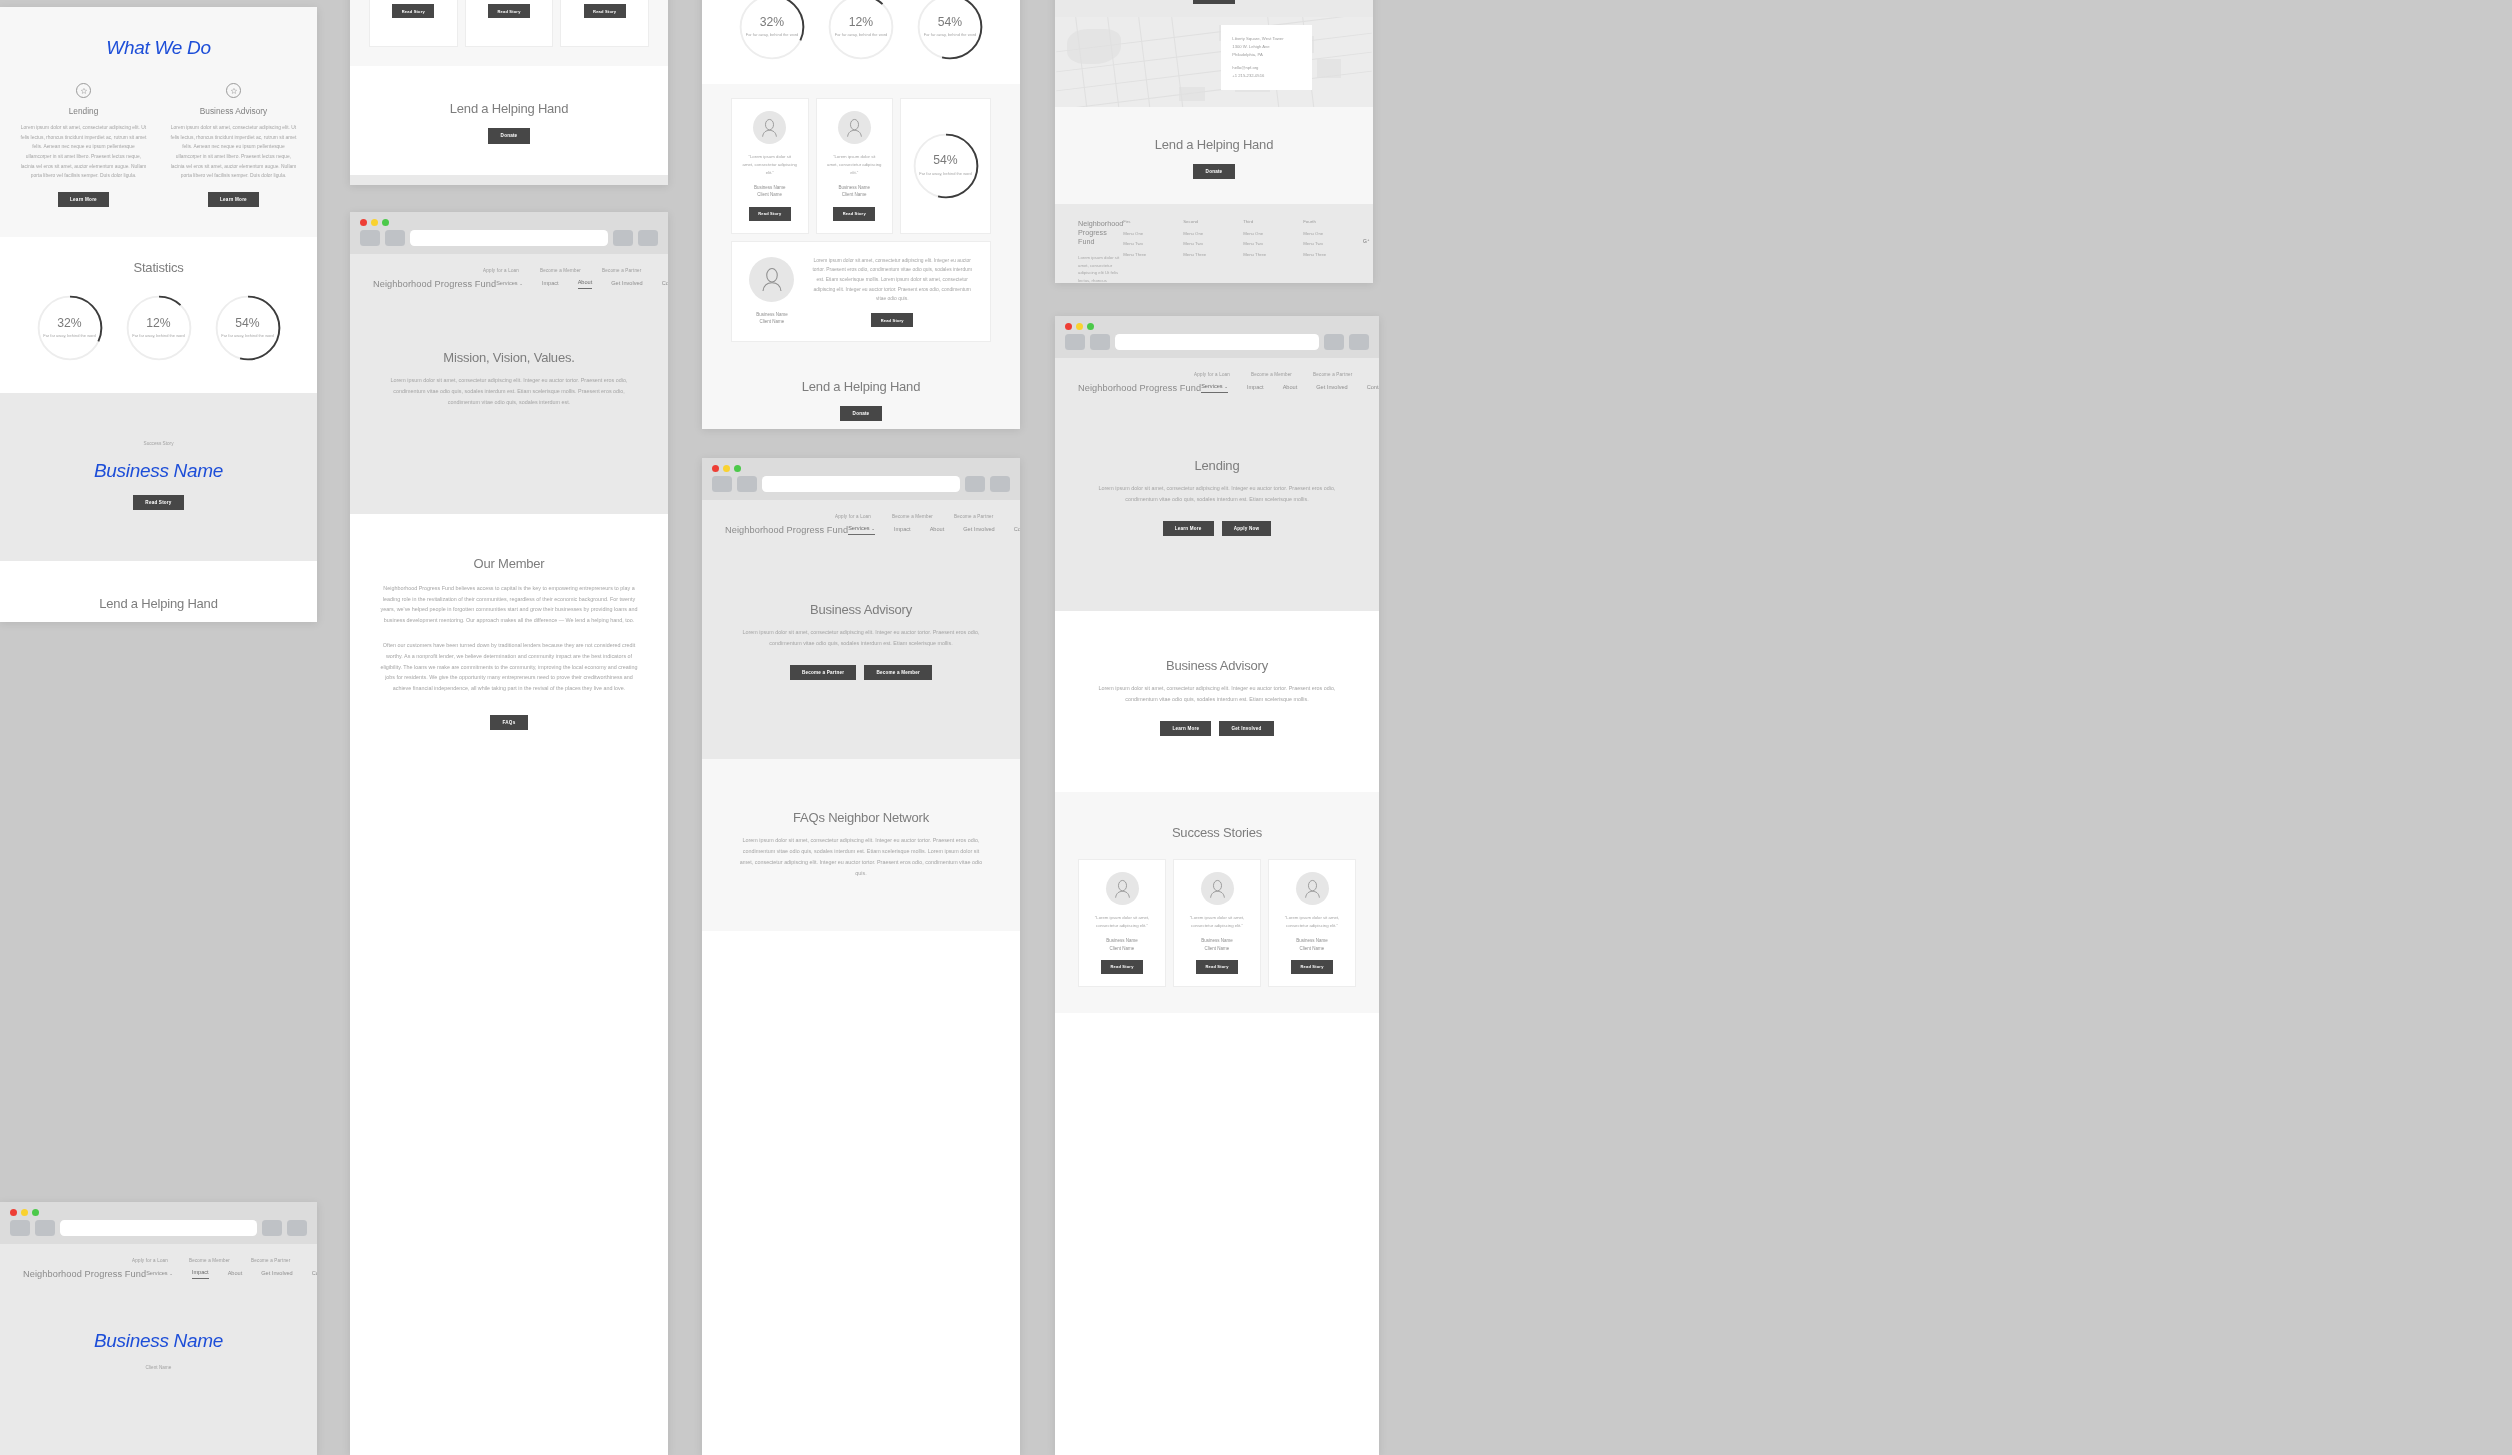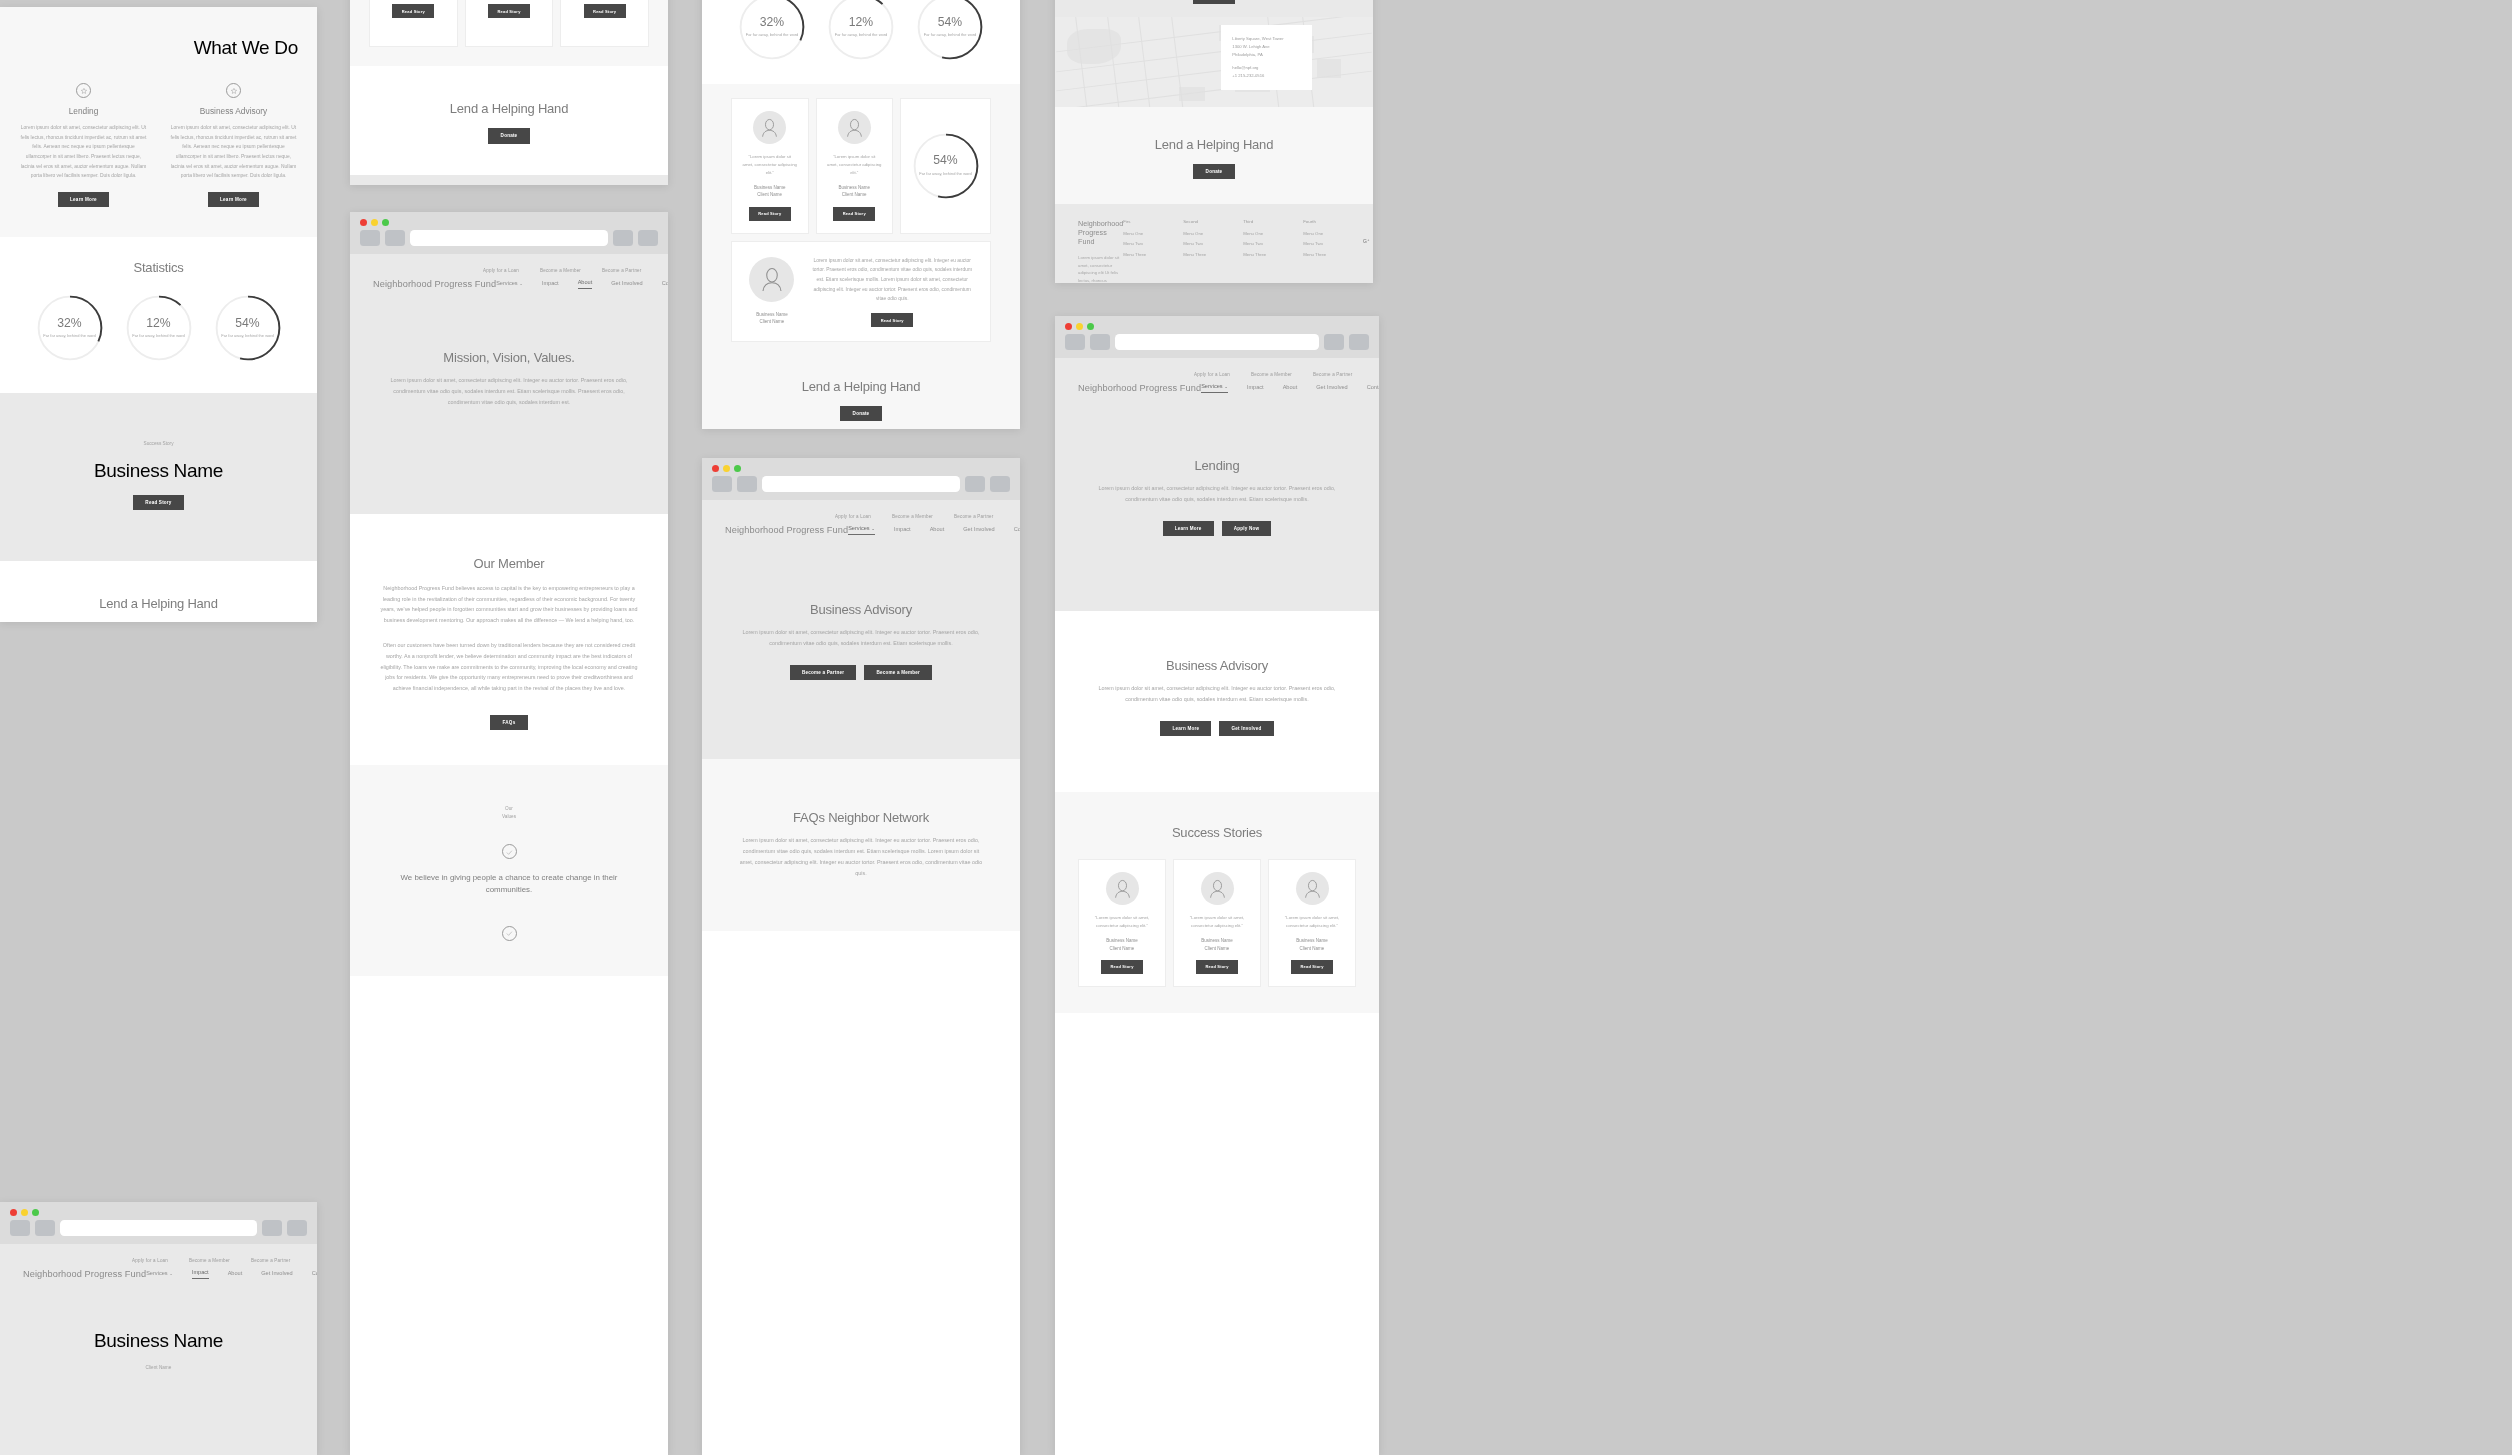--- a/index.html
+++ b/index.html
@@ -31,21 +31,21 @@
           letter-spacing:0.2px; color:#9a9a9a; margin-bottom:6.1px; padding-right:3.5px;}
   .util span { cursor:pointer; }
   .navrow { display:flex; align-items:flex-end; justify-content:space-between; }
   .brand { font-size:9.2px; color:#8b8b8b; letter-spacing:0.1px; white-space:nowrap;}
   .mainnav { display:flex; gap:19px; font-size:5.6px; color:#8e8e8e; align-items:flex-end;}
   .mainnav .ni { padding-bottom:2.6px; white-space:nowrap; cursor:pointer;}
   .mainnav .ni.active { border-bottom:1.2px solid #6d6d6d; color:#6b6b6b; }
   .caret { font-size:4.4px; }
 
   
-  .h1 { font-size:19px; font-weight:400; color:#000000; text-align:right; letter-spacing:-0.3px;}
+  .h1 { font-size:19px; font-weight:400; color:#1d4ed8; text-align:center; letter-spacing:-0.3px;font-style:italic;}
   .h2 { font-size:13px; font-weight:400; color:#7d7d7d; text-align:center; letter-spacing:-0.2px;}
   .h3 { font-size:8.3px; font-weight:400; color:#7f7f7f; text-align:center; }
   .eyebrow { font-size:4.7px; text-align:center; color:#a2a2a2; line-height:1.55;}
   .para { font-size:4.9px; line-height:1.95; color:#a5a5a5; text-align:center; }
   .para.lg { font-size:5.4px; line-height:2.0; }
   .btn { display:inline-block; background:#474747; color:#fff; font-size:4.6px;
          padding:5.2px 12.2px; text-align:center; letter-spacing:0.2px; cursor:pointer;
          font-weight:bold; }
   .btn.sm { font-size:4px; padding:4.4px 9.6px; }
   .btnrow { display:flex; gap:7.9px; justify-content:center; }
@@ -287,35 +287,20 @@
     </div>
   </div>
 
   <div class="sec-white center" style="padding:42px 30px 35px;">
     <div class="h2">Our Member</div>
     <div class="para lg" style="margin-top:12.2px;">Neighborhood Progress Fund believes access to capital is the key to empowering entrepreneurs to play a leading role in the revitalization of their communities, regardless of their economic background. For twenty years, we've helped people in forgotten communities start and grow their businesses by providing loans and business development mentoring. Our approach makes all the difference — We lend a helping hand, too.</div>
     <div class="para lg" style="margin-top:14px;">Often our customers have been turned down by traditional lenders because they are not considered credit worthy. As a nonprofit lender, we believe determination and community impact are the best indicators of eligibility. The loans we make are commitments to the community, improving the local economy and creating jobs for residents. We give the opportunity many entrepreneurs need to prove their creditworthiness and achieve financial independence, all while taking part in the revival of the places they live and love.</div>
     <div class="btn" style="margin-top:21px;">FAQs</div>
   </div>
 
-  <div class="sec-lgrey center" style="padding:40px 30px 35px;">
-    <div class="eyebrow" style="white-space:pre-line;">Our
-Values</div>
-    <div class="cicon" style="margin-top:24.4px;">
-      <svg viewBox="0 0 24 24" width="8.7" height="8.7">
-            <polyline points="5,12.5 10,17.5 19,7.5"></polyline>
-          </svg>
-    </div>
-    <div class="h3" style="margin-top:12.2px;font-size:7.9px;line-height:1.55;">We believe in giving people a chance to create change in their communities.</div>
-    <div class="cicon" style="margin-top:30px;">
-      <svg viewBox="0 0 24 24" width="8.7" height="8.7">
-            <polyline points="5,12.5 10,17.5 19,7.5"></polyline>
-          </svg>
-    </div>
-  </div>
 </div>
 
 <div class="panel" style="left:702px;top:-56px;width:318px;height:485px;">
   <div class="sec-white" style="padding:49px 19px 23px;">
     <div class="rings">
       <div class="ring">
         <svg width="68" height="68" viewBox="0 0 78 78">
           <circle cx="39" cy="39" r="36" fill="none" stroke="#ededed" stroke-width="2.2"></circle>
           <circle class="arc" cx="39" cy="39" r="36" fill="none" stroke="#3c3c3c" stroke-width="2.2" stroke-dasharray="226.1946710584651" stroke-dashoffset="153.81237631975625"></circle>
         </svg>

